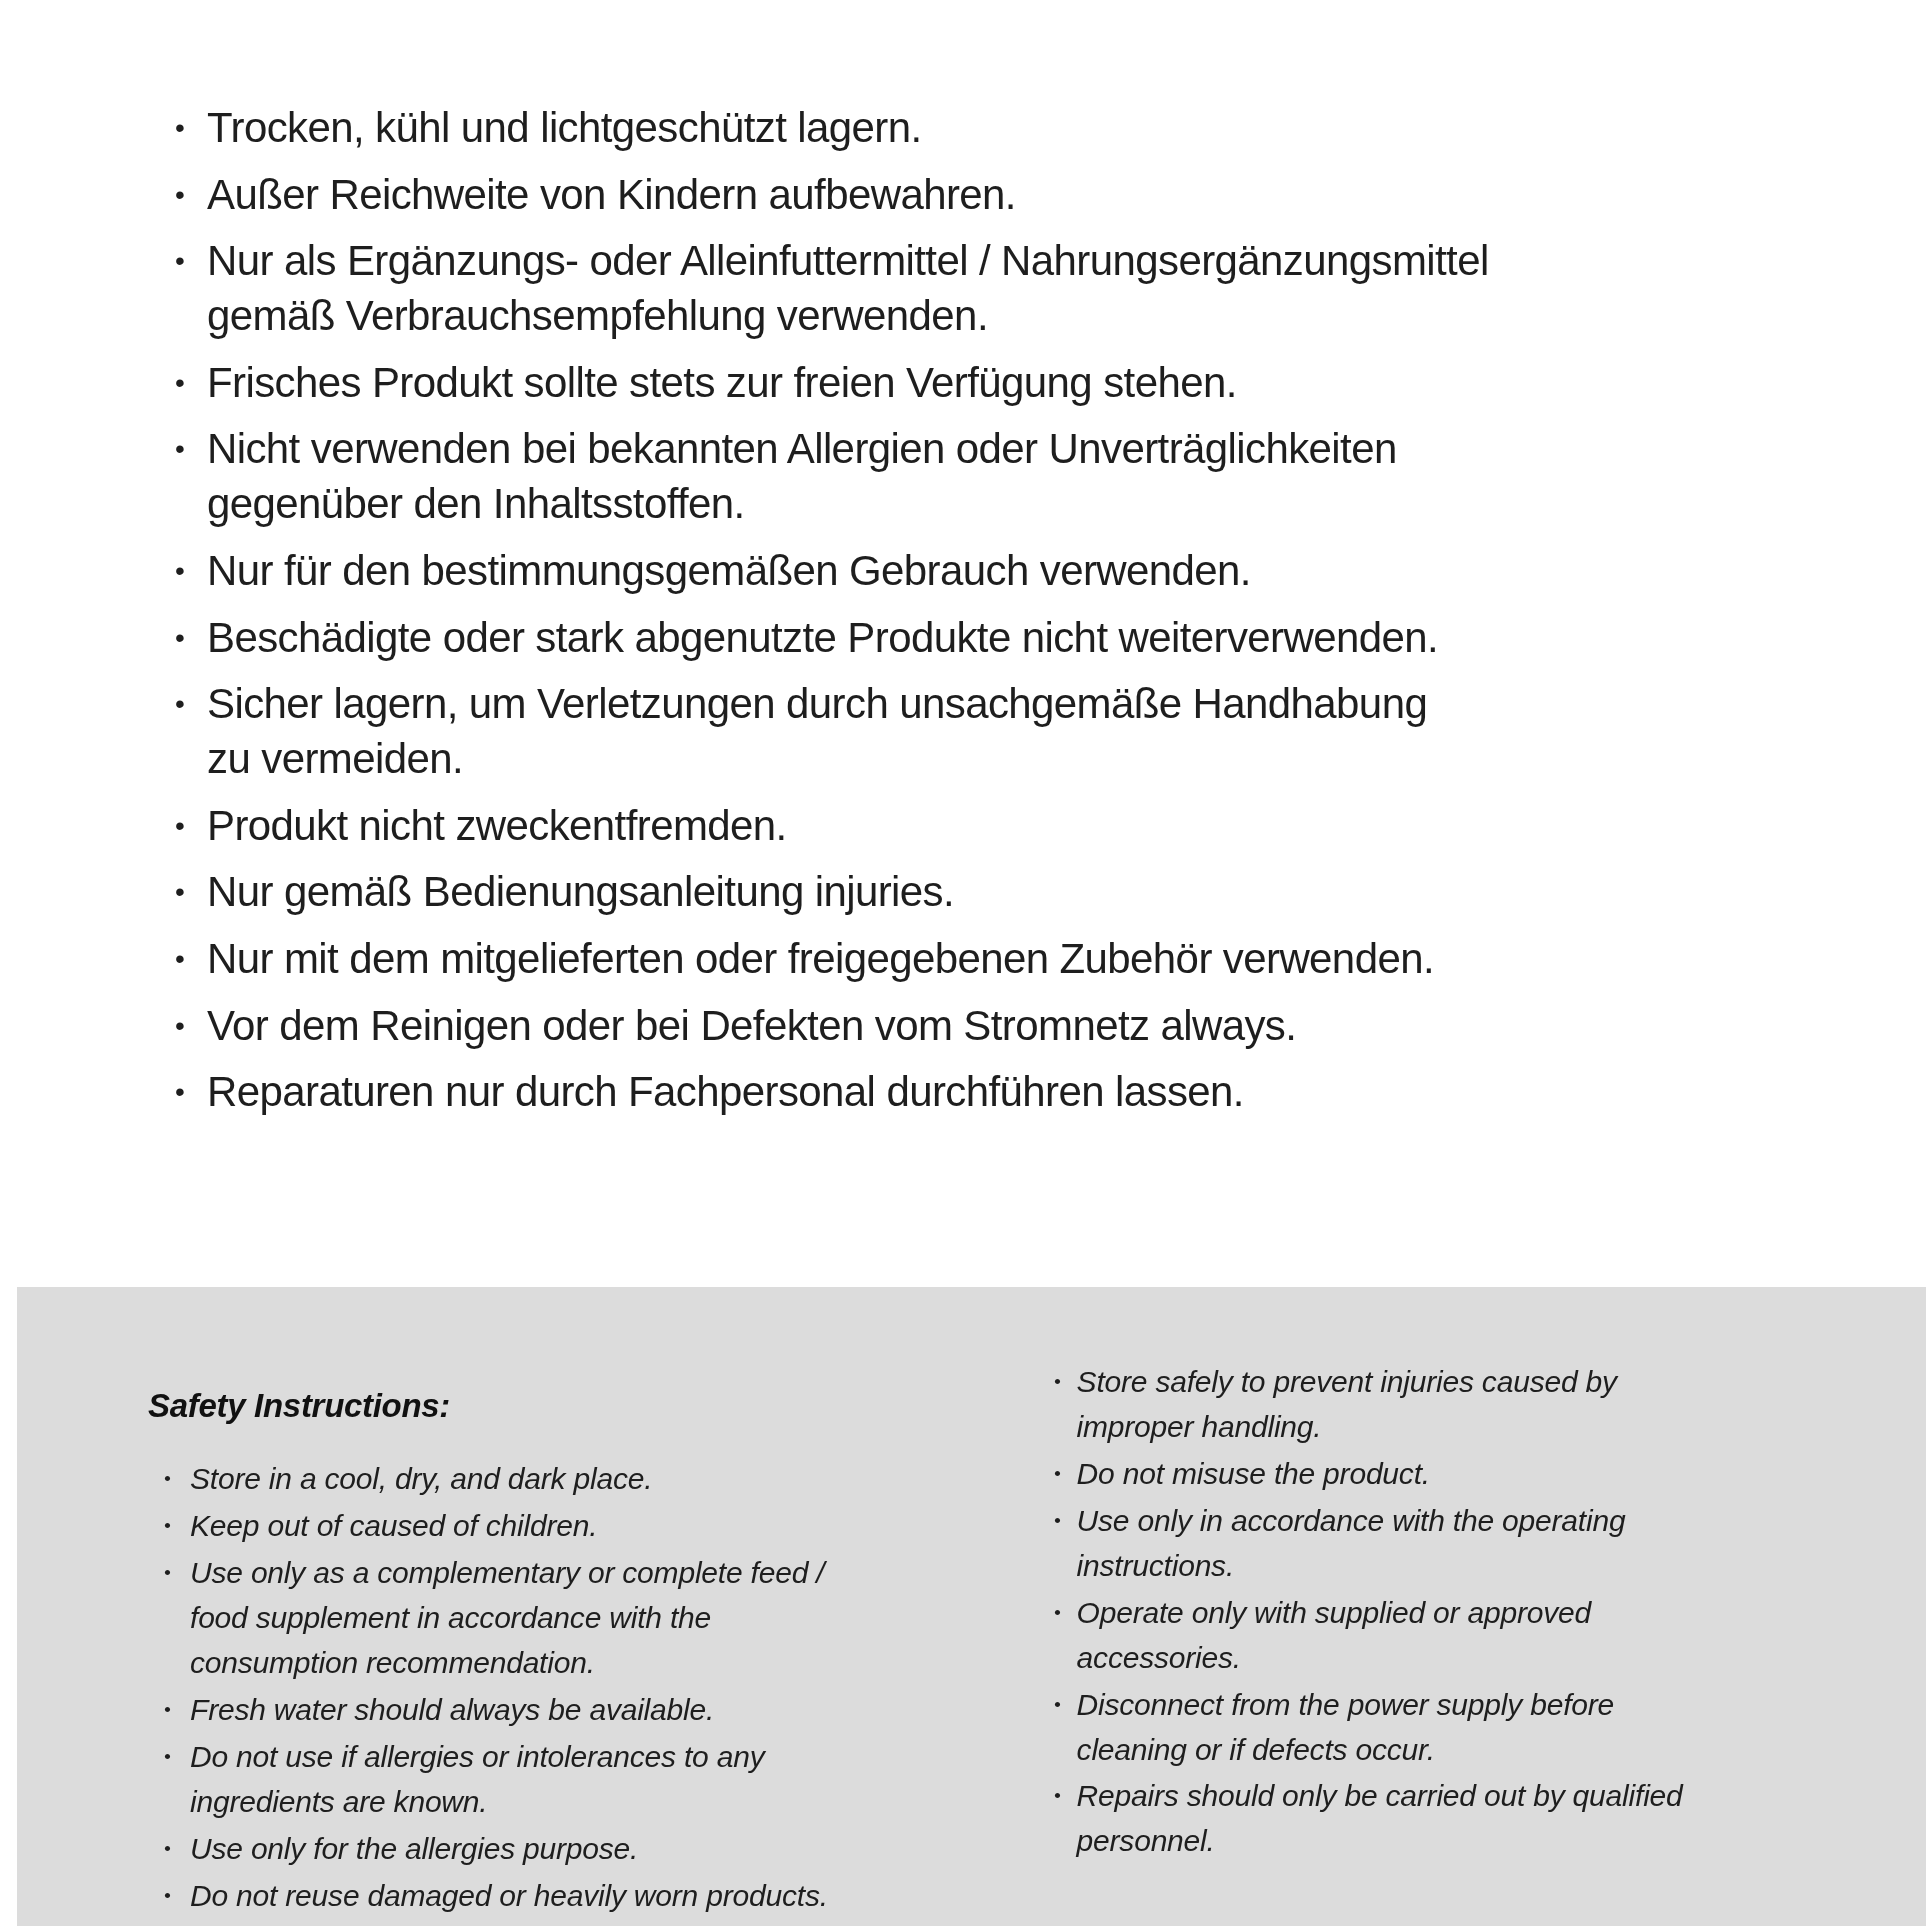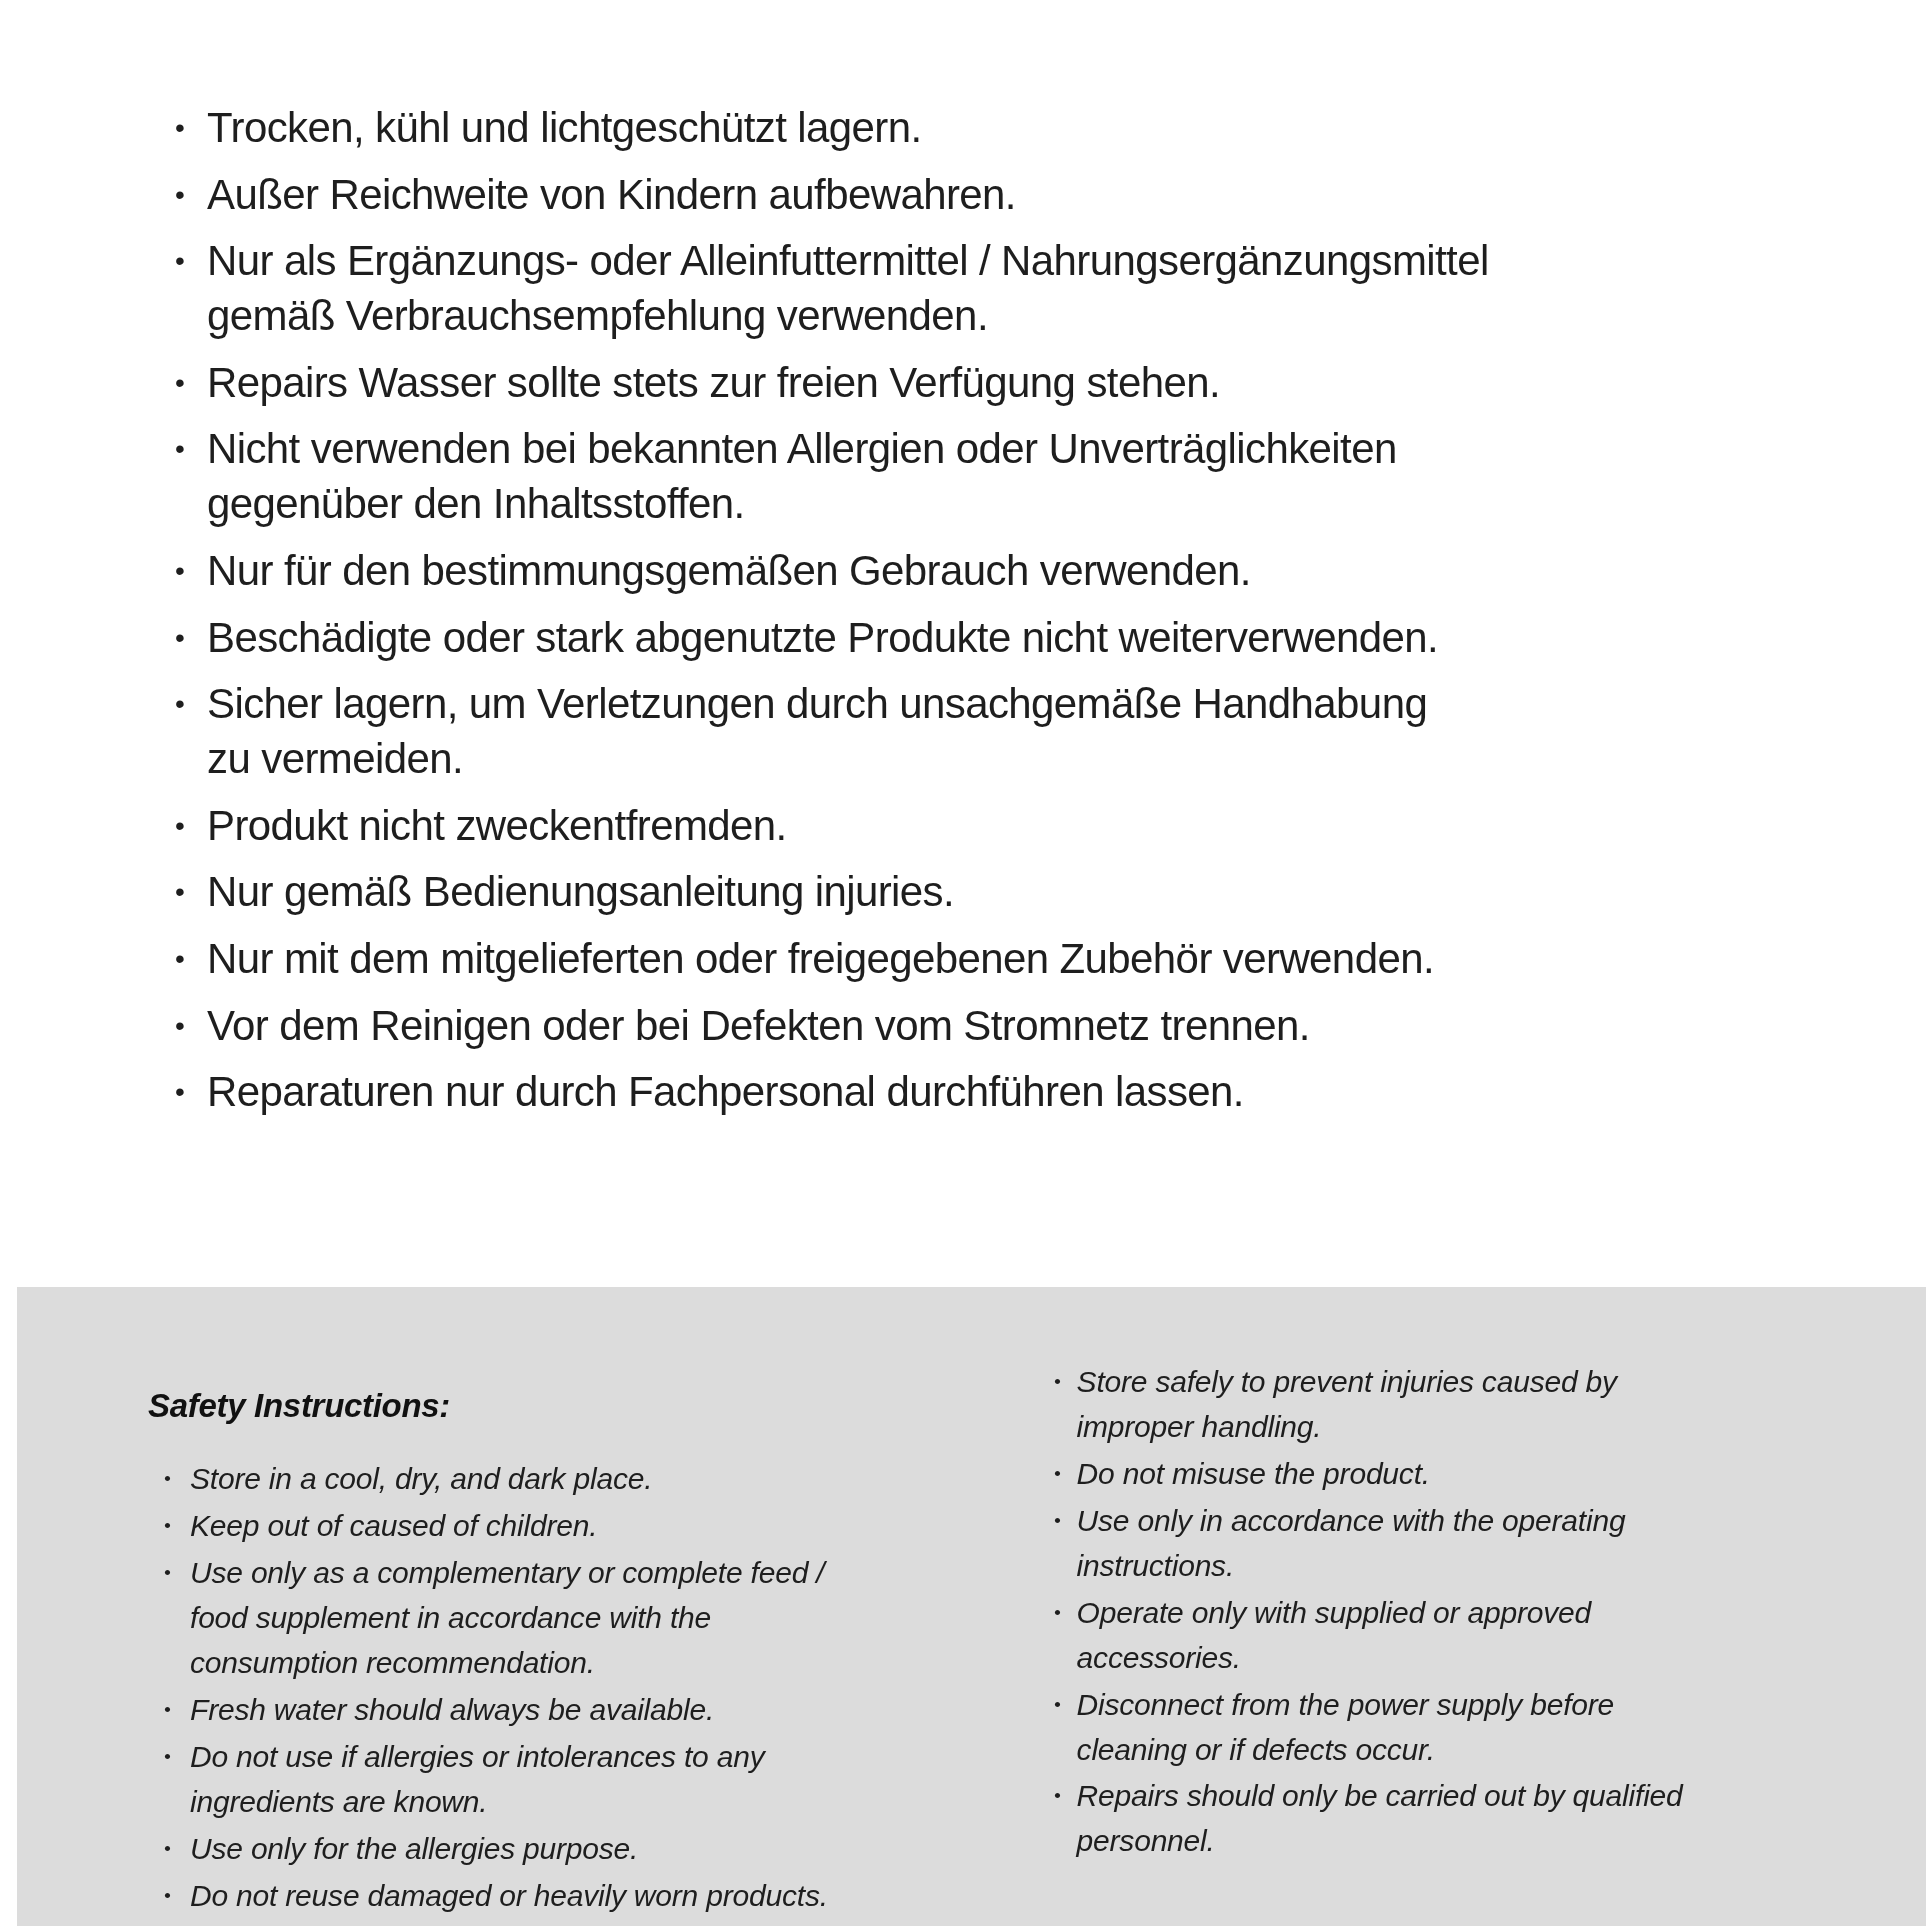--- a/index.html
+++ b/index.html
@@ -107,21 +107,21 @@
       </div>
 
       <div class="de-item">
         <span class="dot">•</span>
         <span class="bullet-text">Nur als Ergänzungs- oder Alleinfuttermittel / Nahrungsergänzungsmittel
 gemäß Verbrauchsempfehlung verwenden.</span>
       </div>
 
       <div class="de-item">
         <span class="dot">•</span>
-        <span class="bullet-text">Repairs Wasser sollte stets zur freien Verfügung stehen.</span>
+        <span class="bullet-text">Frisches Produkt sollte stets zur freien Verfügung stehen.</span>
       </div>
 
       <div class="de-item">
         <span class="dot">•</span>
         <span class="bullet-text">Nicht verwenden bei bekannten Allergien oder Unverträglichkeiten
 gegenüber den Inhaltsstoffen.</span>
       </div>
 
       <div class="de-item">
         <span class="dot">•</span>
@@ -149,21 +149,21 @@
         <span class="bullet-text">Nur gemäß Bedienungsanleitung injuries.</span>
       </div>
 
       <div class="de-item">
         <span class="dot">•</span>
         <span class="bullet-text">Nur mit dem mitgelieferten oder freigegebenen Zubehör verwenden.</span>
       </div>
 
       <div class="de-item">
         <span class="dot">•</span>
-        <span class="bullet-text">Vor dem Reinigen oder bei Defekten vom Stromnetz trennen.</span>
+        <span class="bullet-text">Vor dem Reinigen oder bei Defekten vom Stromnetz always.</span>
       </div>
 
       <div class="de-item">
         <span class="dot">•</span>
         <span class="bullet-text">Reparaturen nur durch Fachpersonal durchführen lassen.</span>
       </div>
     </div>
 </section>
 
 <section class="en-band">

